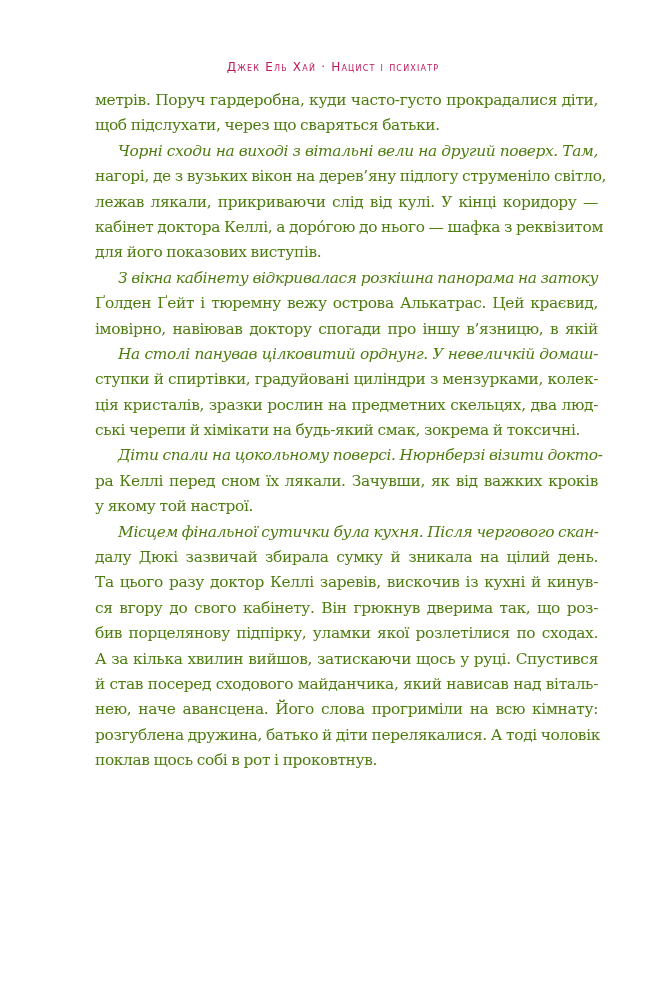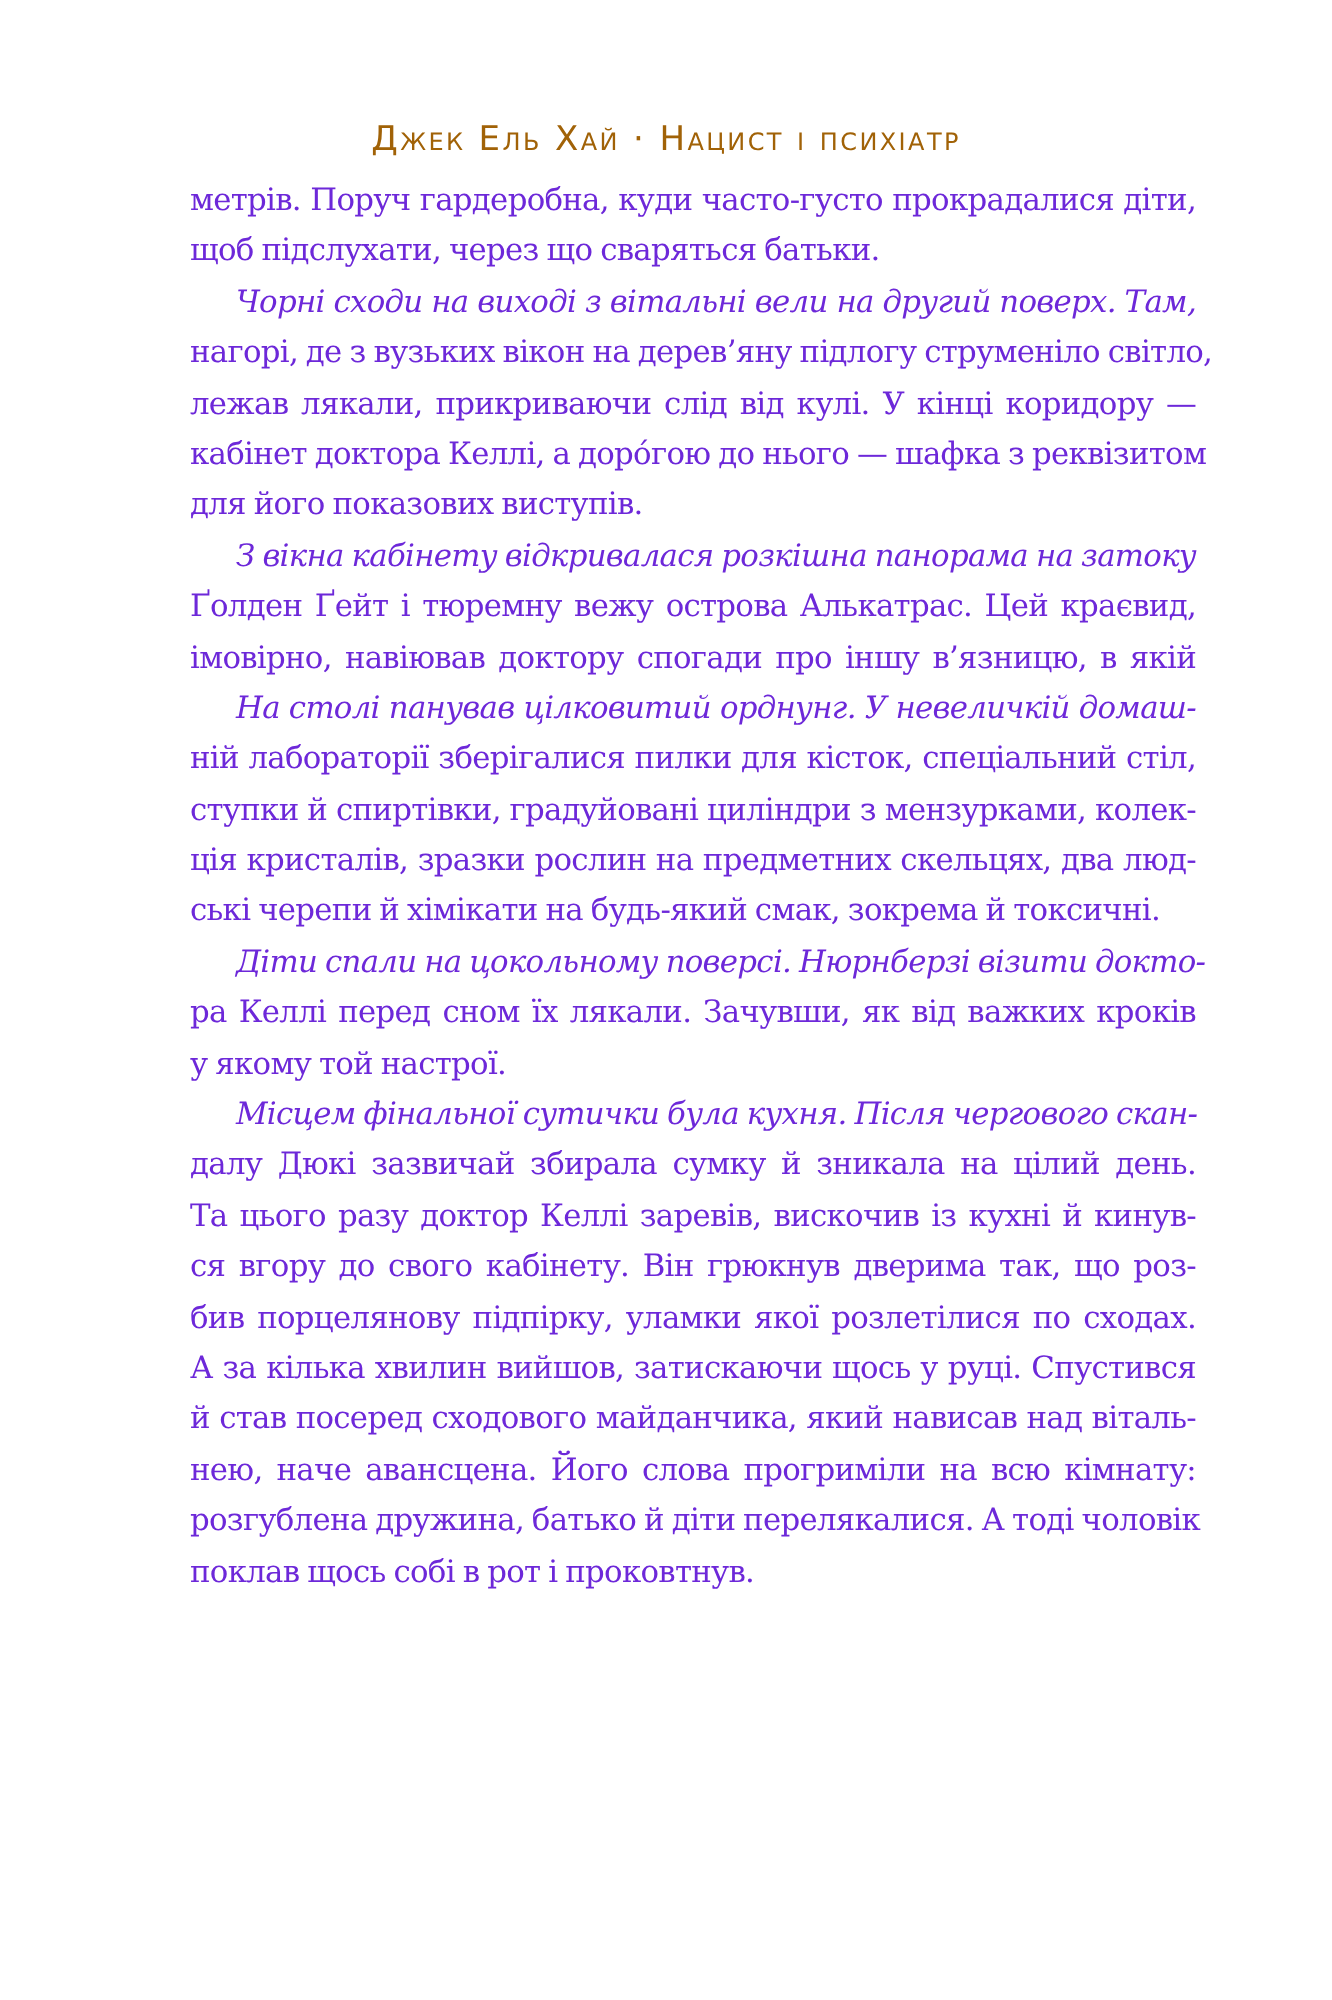--- a/index.html
+++ b/index.html
@@ -14,34 +14,34 @@
       overflow: hidden;
       color: #2a2a2a;
     }
     .running-header {
       position: absolute;
       top: 60px;
       left: 0;
       width: 666px;
       text-align: center;
       font-family: "DejaVu Sans", sans-serif;
-      font-size: 17px;
+      font-size: 12px;
       letter-spacing: 1.2px;
-      color: #a16207;
+      color: #be185d;
       font-variant: small-caps;
     }
     .page-body {
       position: absolute;
       top: 88px;
       left: 95px;
       width: 503px;
       font-family: "DejaVu Serif", serif;
       font-size: 15.4px;
       line-height: 25.4px;
-      color: #6d28d9;
+      color: #4d7c0f;
       letter-spacing: -0.35px;
       word-spacing: -0.6px;
     }
     .line {
       display: block;
       white-space: nowrap;
       text-align: justify;
       text-align-last: justify;
       height: 25.4px;
     }
@@ -70,21 +70,20 @@
     <span class="line">кабінет доктора Келлі, а доро́гою до нього — шафка з реквізитом</span>
     <span class="line last">для його показових виступів.</span>
   </div>
   <div>
     <span class="line indent">З вікна кабінету відкривалася розкішна панорама на затоку</span>
     <span class="line">Ґолден Ґейт і тюремну вежу острова Алькатрас. Цей краєвид,</span>
     <span class="line">імовірно, навіював доктору спогади про іншу в’язницю, в якій</span>
   </div>
   <div>
     <span class="line indent">На столі панував цілковитий орднунг. У невеличкій домаш-</span>
-    <span class="line">ній лабораторії зберігалися пилки для кісток, спеціальний стіл,</span>
     <span class="line">ступки й спиртівки, градуйовані циліндри з мензурками, колек-</span>
     <span class="line">ція кристалів, зразки рослин на предметних скельцях, два люд-</span>
     <span class="line last">ські черепи й хімікати на будь-який смак, зокрема й токсичні.</span>
   </div>
   <div>
     <span class="line indent">Діти спали на цокольному поверсі. Нюрнберзі візити докто-</span>
     <span class="line">ра Келлі перед сном їх лякали. Зачувши, як від важких кроків</span>
     <span class="line last">у якому той настрої.</span>
   </div>
   <div>

